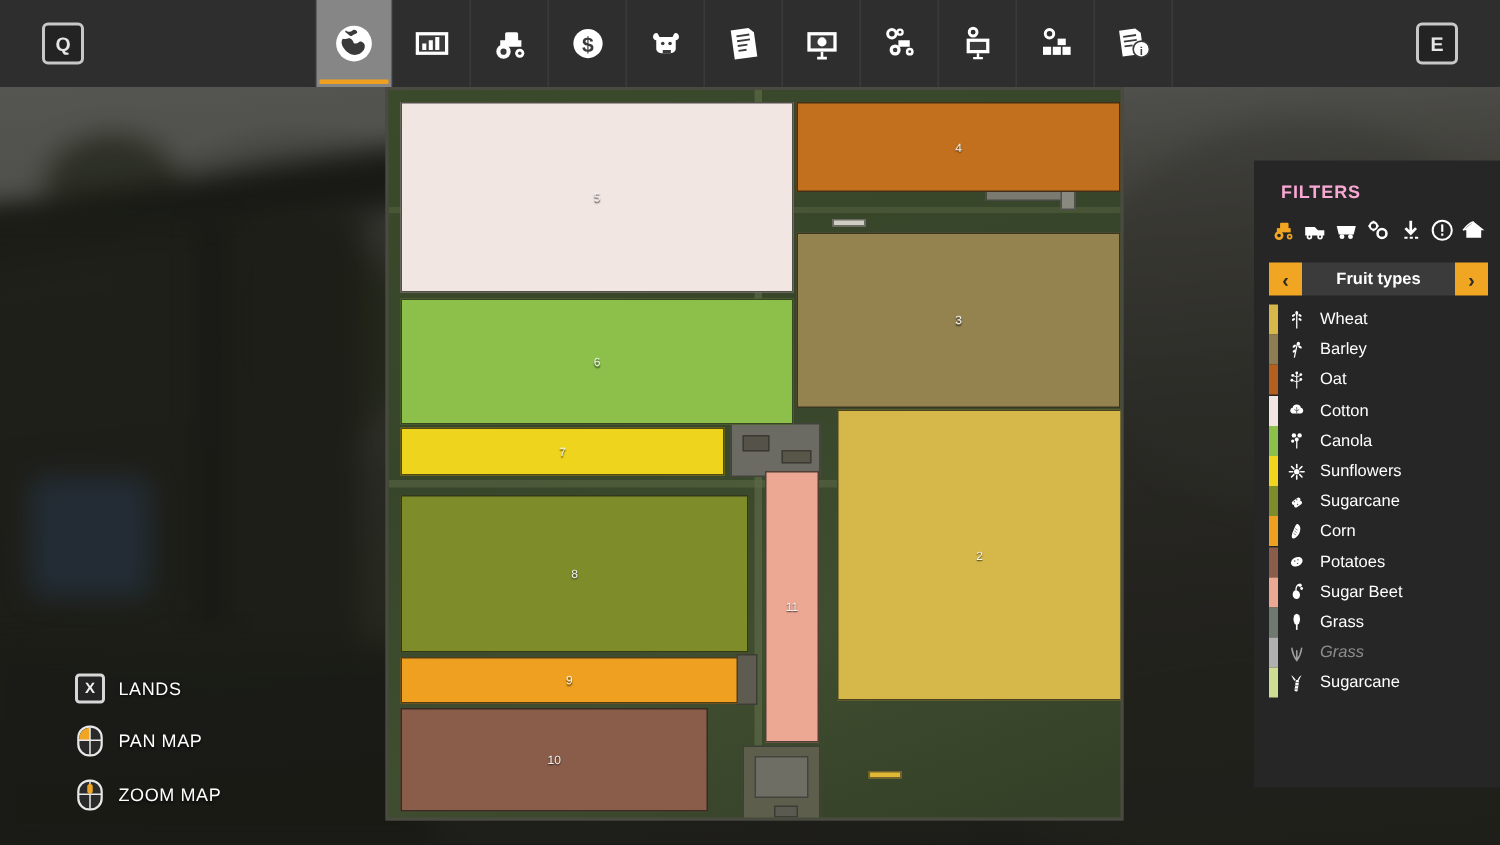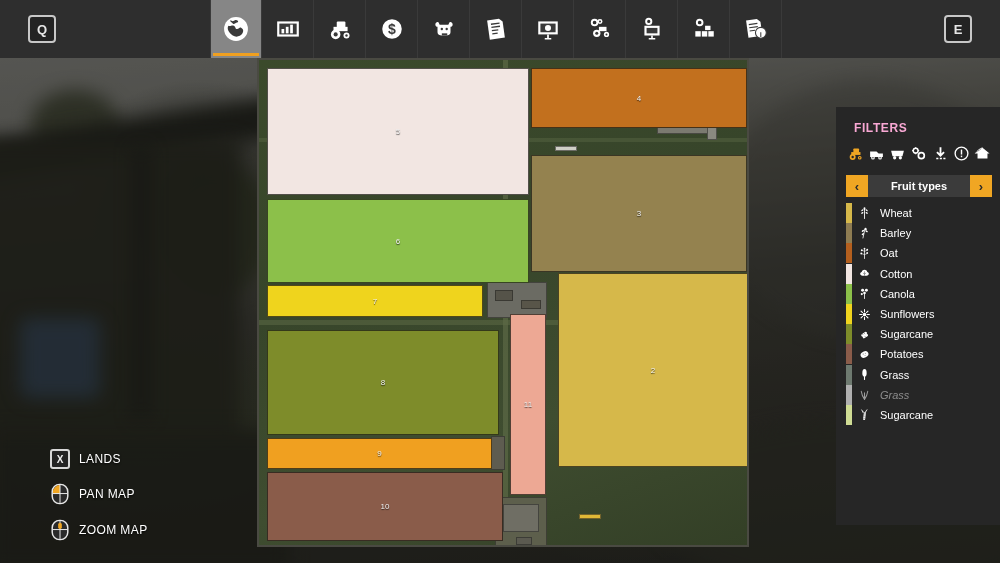--- a/index.html
+++ b/index.html
@@ -347,21 +347,21 @@
         </div>
         <div class="field" style="left: 251px; top: 254px; width: 36px; height: 181px; background: rgb(237, 168, 148);">
           <span>11</span>
         </div>
         <div class="field" style="left: 8px; top: 270px; width: 232px; height: 105px; background: rgb(126, 140, 42);">
           <span>8</span>
         </div>
         <div class="field" style="left: 8px; top: 378px; width: 225px; height: 31px; background: rgb(240, 160, 32);">
           <span>9</span>
         </div>
-        <div class="field" style="left: 8px; top: 412px; width: 236px; height: 69px; background: rgb(138, 92, 74);">
+        <div class="field" style="left: 8px; top: 412px; width: 205px; height: 69px; background: rgb(138, 92, 74);">
           <span>10</span>
         </div>
       </div>
 
   </div>
 
   <div class="filters">
     <div class="filters-title">FILTERS</div>
     <div class="filter-icons" id="filter-icons">
         <div class="ficon" style="color: rgb(240, 166, 35);">
@@ -521,32 +521,54 @@
               <g fill="#5a5a5a">
                 <circle cx="9" cy="12" r="0.9"></circle>
                 <circle cx="12" cy="9.5" r="0.9"></circle>
                 <circle cx="13" cy="15.5" r="0.9"></circle>
               </g>
             </svg>
           </div>
           <div class="fruit-name">Sugarcane</div>
         </div>
         <div class="fruit-row">
+          <div class="swatch" style="background: rgb(240, 160, 32);"></div>
+          <div class="fruit-icon">
+            <svg viewBox="0 0 24 24">
+              <path d="M14 3c3 2 3 7 1 11s-6 7-8 6-1-6 1-10S11 1 14 3z" fill="#fff"></path>
+              <path d="M10 8l3 2M9 11l3 2M8 14l3 2" stroke="#5a5a5a" stroke-width="0.9"></path>
+            </svg>
+          </div>
+          <div class="fruit-name">Corn</div>
+        </div>
+        <div class="fruit-row">
           <div class="swatch" style="background: rgb(138, 92, 74);"></div>
           <div class="fruit-icon">
             <svg viewBox="0 0 24 24">
               <ellipse cx="12" cy="12" rx="7.5" ry="5.6" transform="rotate(-25 12 12)" fill="#fff"></ellipse>
               <g fill="#5a5a5a">
                 <circle cx="9.5" cy="11" r="1"></circle>
                 <circle cx="13.5" cy="9.5" r="0.9"></circle>
                 <circle cx="13" cy="14" r="0.9"></circle>
               </g>
             </svg>
           </div>
           <div class="fruit-name">Potatoes</div>
+        </div>
+        <div class="fruit-row">
+          <div class="swatch" style="background: rgb(237, 168, 148);"></div>
+          <div class="fruit-icon">
+            <svg viewBox="0 0 24 24">
+              <path d="M11 10c3 0 5 3 5 6s-2 5-4 5-5-2-5-5 1-6 4-6z" fill="#fff"></path>
+              <path d="M11 10c0-3 1-6 4-7" stroke="#fff" stroke-width="1.6" fill="none"></path>
+              <circle cx="16" cy="4" r="2.2" fill="#fff"></circle>
+              <circle cx="18" cy="8" r="1.7" fill="#fff"></circle>
+            </svg>
+          </div>
+          <div class="fruit-name">Sugar Beet</div>
         </div>
         <div class="fruit-row">
           <div class="swatch" style="background: rgb(110, 122, 112);"></div>
           <div class="fruit-icon">
             <svg viewBox="0 0 24 24">
               <ellipse cx="12" cy="9" rx="4" ry="7" fill="#fff"></ellipse>
               <rect x="11" y="15" width="2" height="7" fill="#fff"></rect>
             </svg>
           </div>
           <div class="fruit-name">Grass</div>

